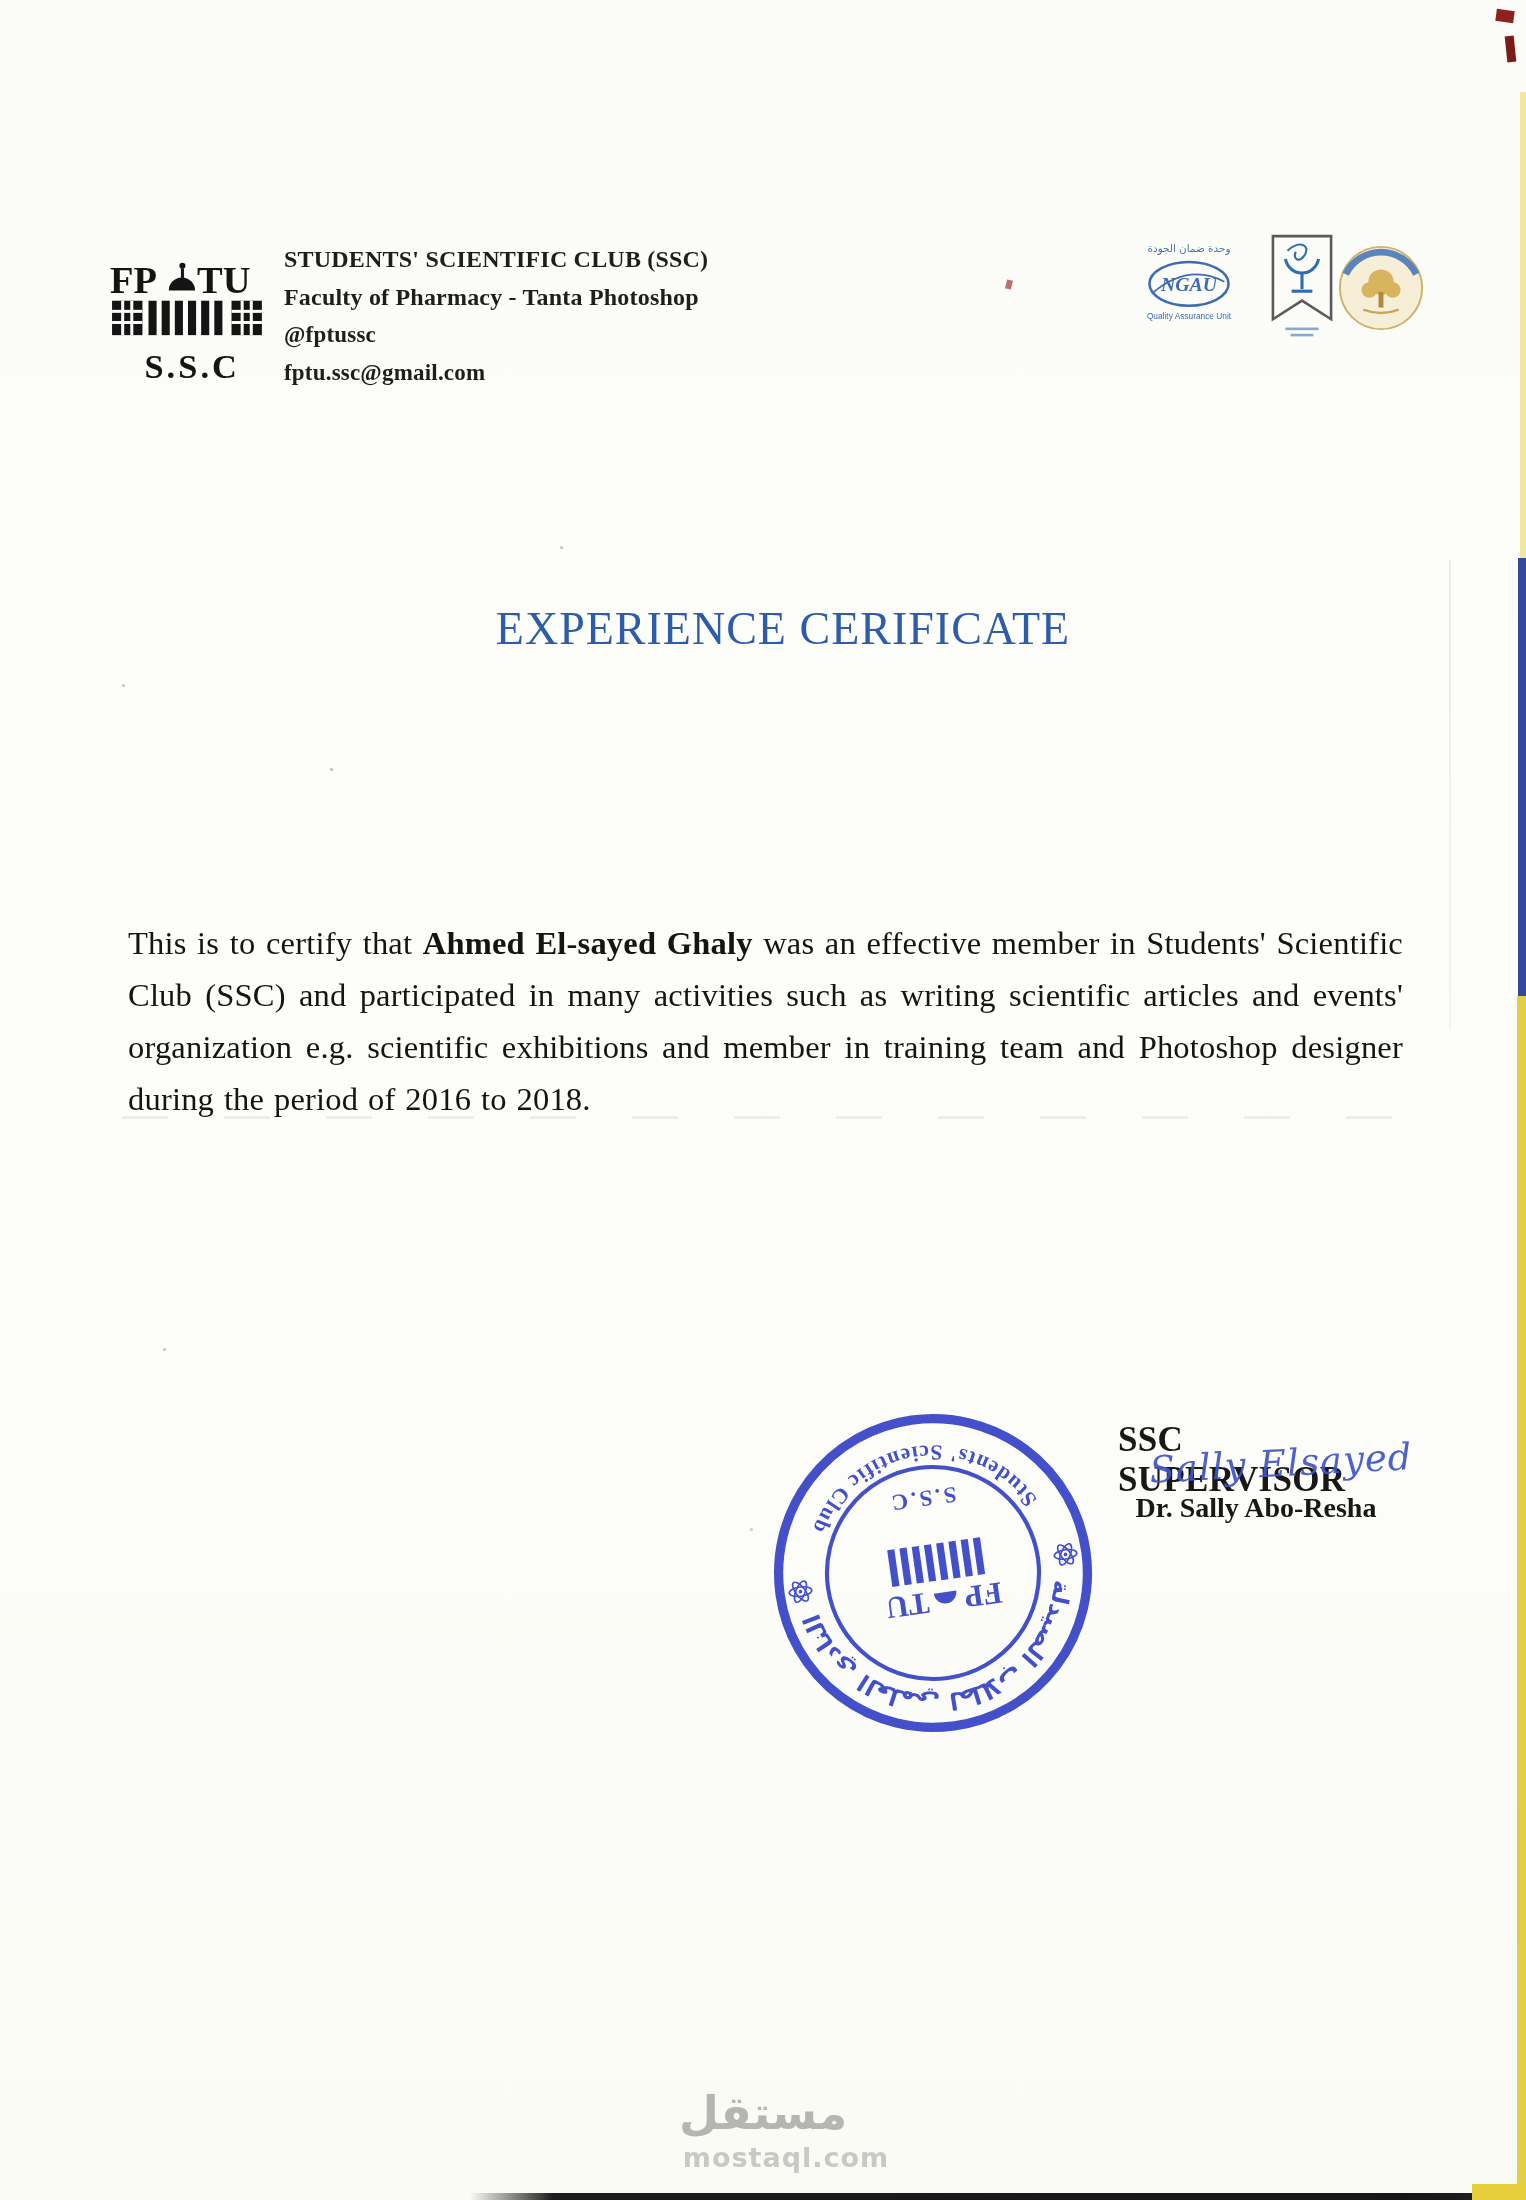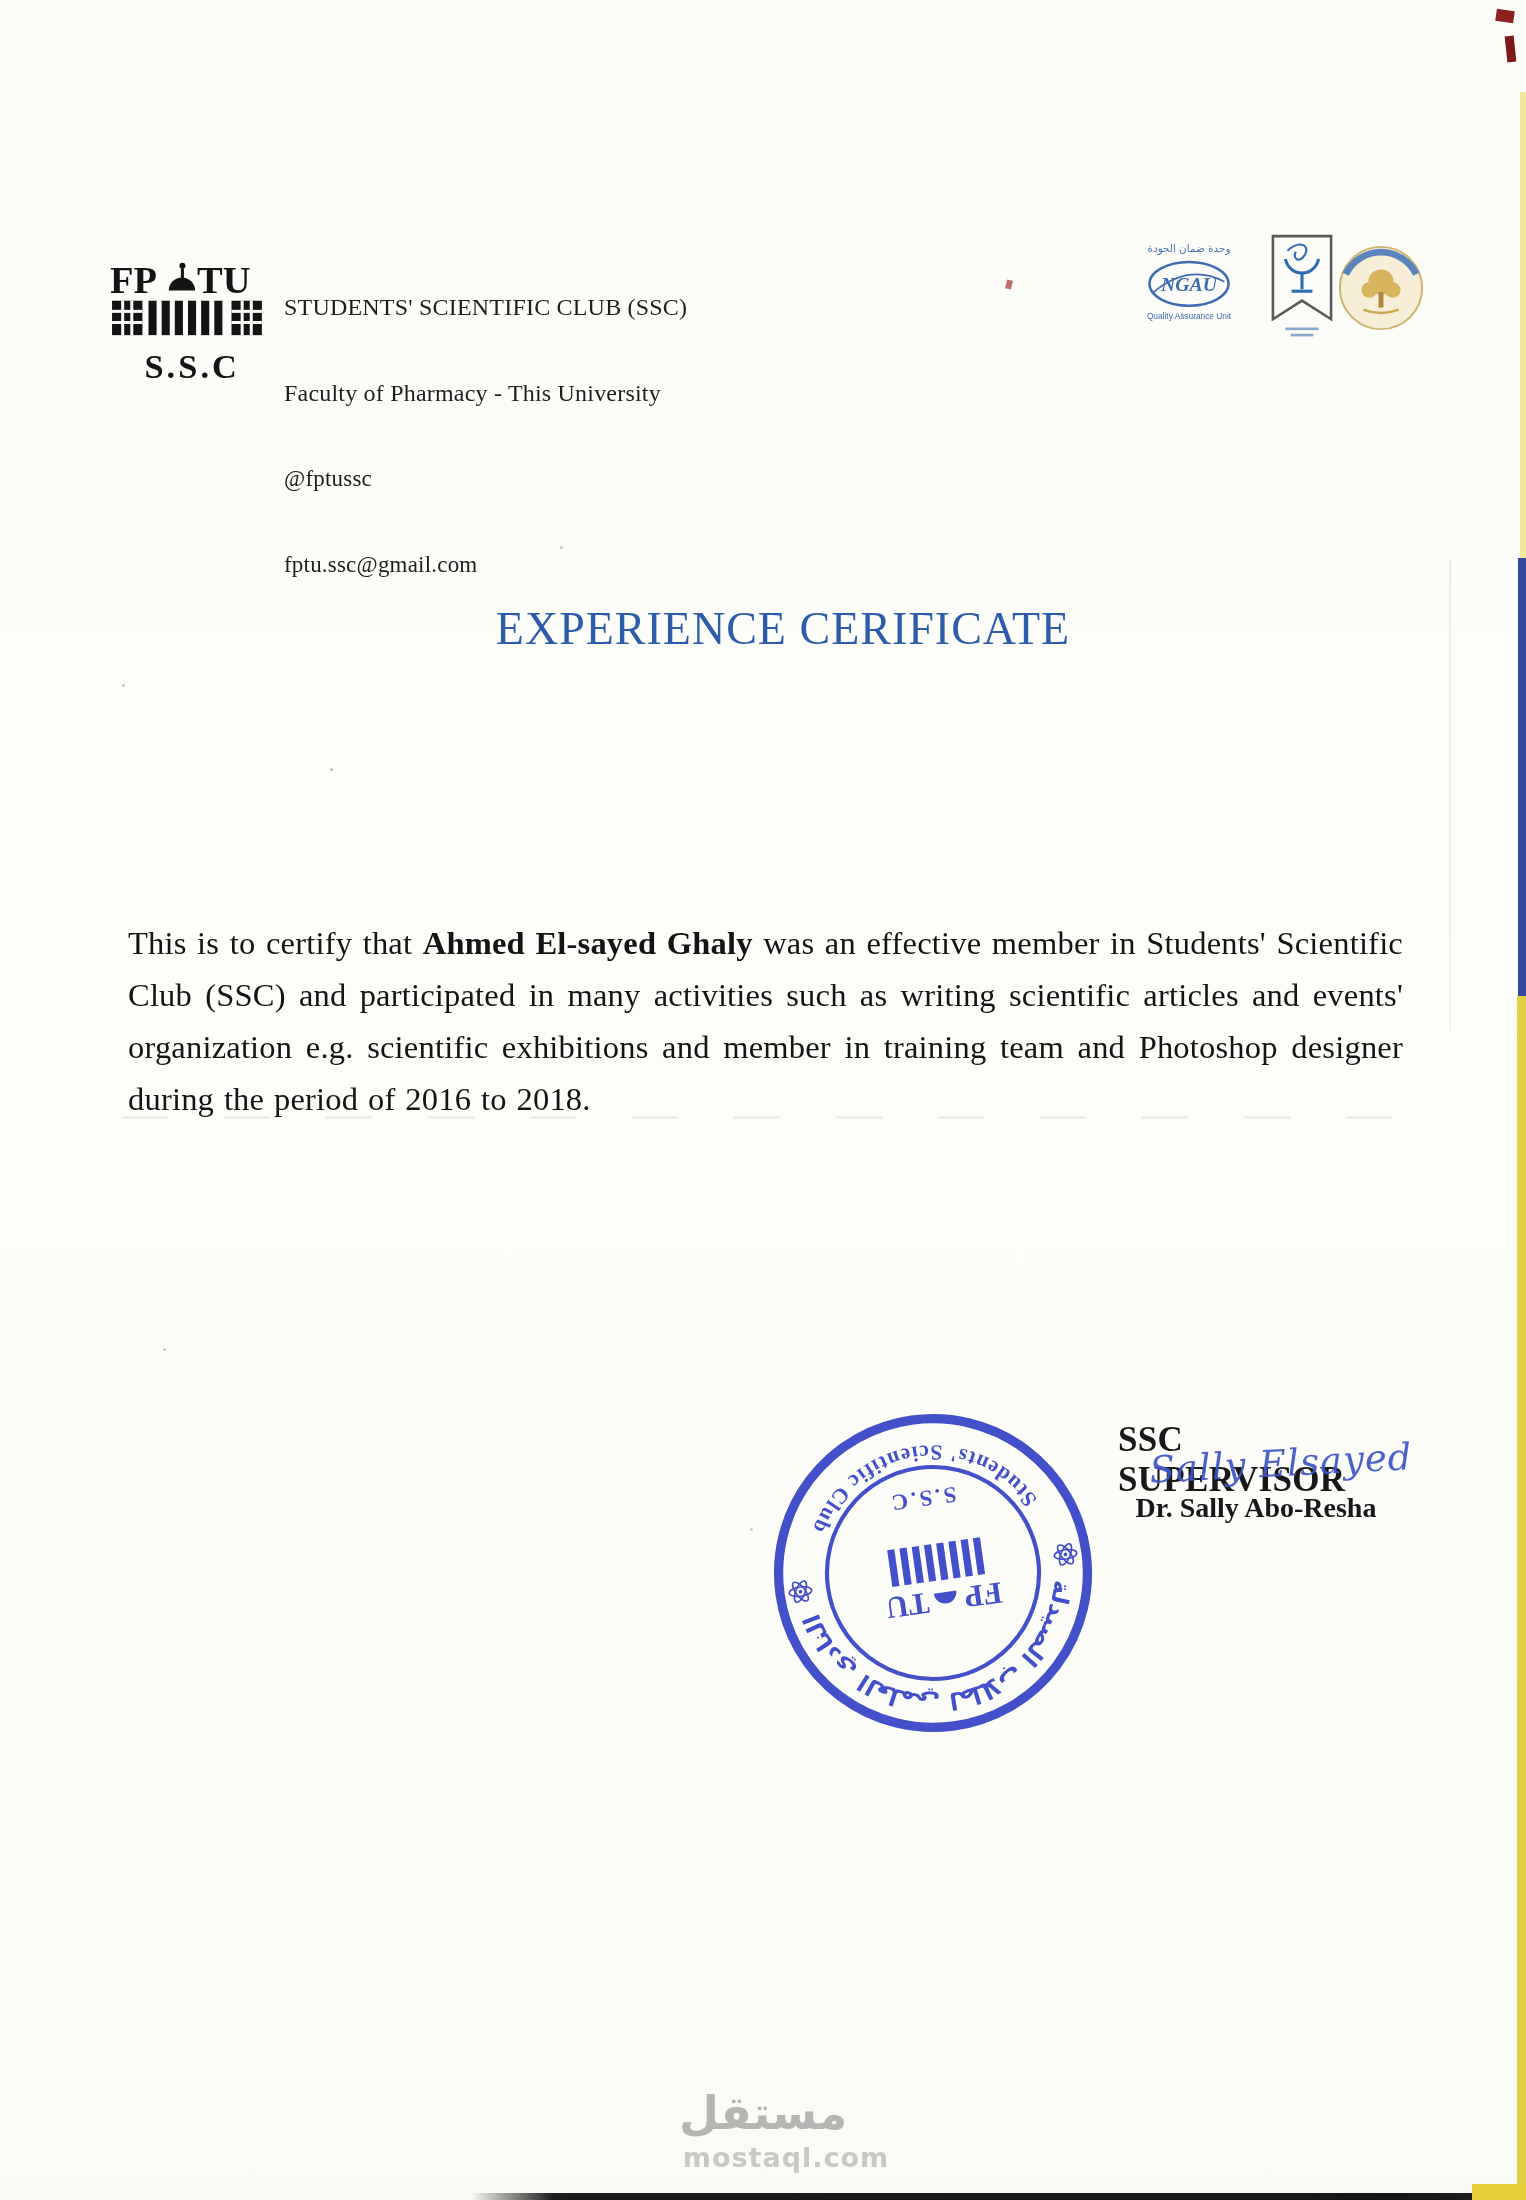--- a/index.html
+++ b/index.html
@@ -8,21 +8,21 @@
     position:relative; width:1526px; height:2200px; margin:0 auto;
     background:linear-gradient(180deg,#fbfbf7 0%,#fdfdfa 40%,#fbfbf6 100%);
     overflow:hidden;
     font-family:"Liberation Serif", serif;
     color:#161616;
   }
 
   
   .fptu-logo { position:absolute; left:108px; top:252px; width:162px; height:142px; }
   .org-block { position:absolute; left:284px; top:240px; line-height:38px; }
-  .org-line   { font-size:24px; font-weight:400; color:#1e1e1e; letter-spacing:.2px;margin-top:48px; }
+  .org-line   { font-size:24px; font-weight:700; color:#1e1e1e; letter-spacing:.2px; }
   .org-line.email { font-size:23px; }
   .org-line.handle { font-size:23px; }
 
   .emblem { position:absolute; }
   .emblem-ngau { left:1138px; top:238px; width:102px; height:100px; }
   .emblem-pharmacy { left:1262px; top:232px; width:80px; height:108px; }
   .emblem-university { left:1334px; top:240px; width:94px; height:96px; }
   .red-speck { position:absolute; left:1006px; top:280px; width:6px; height:9px; background:#a23434; opacity:.7; transform:rotate(14deg); }
 
   
@@ -125,21 +125,21 @@
         <rect x="79" y="48" width="8" height="34"></rect>
         <rect x="92" y="48" width="8" height="34"></rect>
         <rect x="105" y="48" width="8" height="34"></rect>
       </g>
       <text x="36" y="124" font-size="34" font-weight="bold" letter-spacing="3" font-family="Liberation Serif, serif">S.S.C</text>
     </g>
   </svg>
 
   <div class="org-block">
     <div class="org-line">STUDENTS' SCIENTIFIC CLUB (SSC)</div>
-    <div class="org-line">Faculty of Pharmacy - This University</div>
+    <div class="org-line">Faculty of Pharmacy - Tanta Photoshop</div>
     <div class="org-line handle">@fptussc</div>
     <div class="org-line email">fptu.ssc@gmail.com</div>
   </div>
 
   <div class="red-speck"></div>
 
   <svg class="emblem emblem-ngau" viewBox="0 0 96 96">
     <text x="48" y="13" text-anchor="middle" font-size="10" fill="#4a74b4" font-family="DejaVu Sans, sans-serif">وحدة ضمان الجودة</text>
     <ellipse cx="48" cy="44" rx="38" ry="21" fill="none" stroke="#3f6cb0" stroke-width="2.5"></ellipse>
     <path d="M14,52 Q48,24 82,42" fill="none" stroke="#3f6cb0" stroke-width="1.5"></path>

